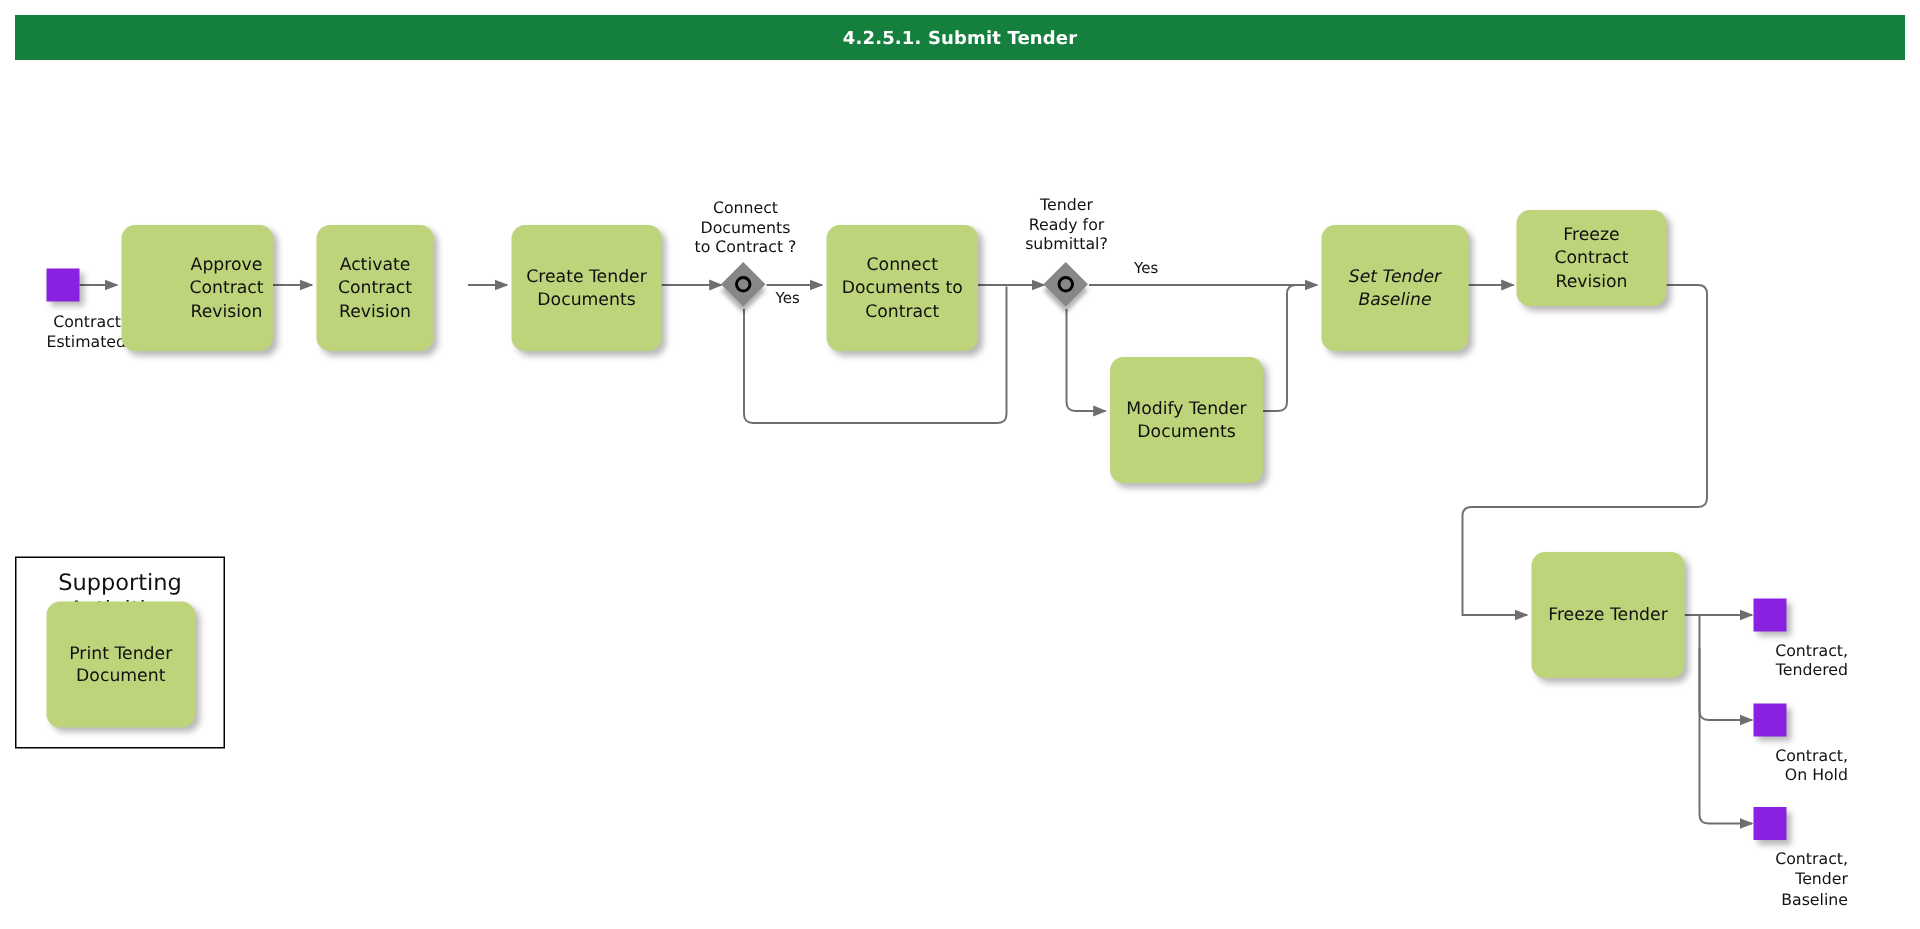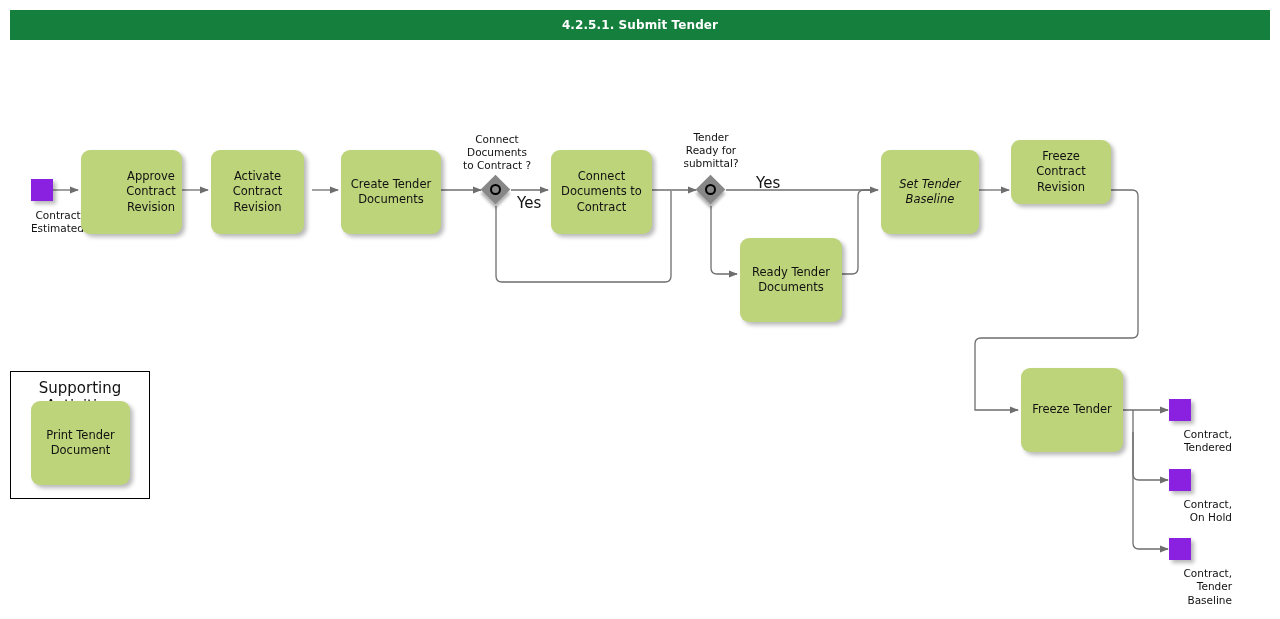--- a/index.html
+++ b/index.html
@@ -111,21 +111,21 @@
     font-size: 10.5px;
     line-height: 1.25;
     text-align: center;
     color: #111111;
     white-space: pre-line;
   }
 
   
   .flow-label {
     position: absolute;
-    font-size: 15px;
+    font-size: 10px;
     color: #111111;
     white-space: nowrap;
   }
 
   
   #supporting-group {
     position: absolute;
     left: 10px;
     top: 371px;
     width: 140px;
@@ -198,32 +198,32 @@
 </svg>
 
 <div class="event" style="left:31px; top:179px;"></div>
 <div class="event-label" style="left:0px; top:209px; width:84px;">Contract,
 Estimated</div>
 
 <div class="task" style="left:81px; top:150px; width:101px; height:84px;padding-left:44px;">Approve
 Contract
 Revision</div>
 
-<div class="task" style="left:211px; top:150px; width:93px; height:84px;">Activate
+<div class="task" style="left:211px; top:150px; width:78px; height:84px;">Activate
 Contract
 Revision</div>
 
 <div class="task" style="left:341px; top:150px; width:100px; height:84px;">Create Tender
 Documents</div>
 
 <div class="task" style="left:551px; top:150px; width:101px; height:84px;">Connect
 Documents to
 Contract</div>
 
-<div class="task" style="left:740px; top:238px; width:102px; height:84px;">Ready Tender
+<div class="task" style="left:740px; top:238px; width:102px; height:84px;">Modify Tender
 Documents</div>
 
 <div class="task" style="left:881px; top:150px; width:98px; height:84px;font-style:italic;">Set Tender
 Baseline</div>
 
 <div class="task" style="left:1011px; top:140px; width:100px; height:64px;text-align:center;">Freeze Contract
 Revision</div>
 
 <div class="task" style="left:1021px; top:368px; width:102px; height:84px;">Freeze Tender</div>
 

